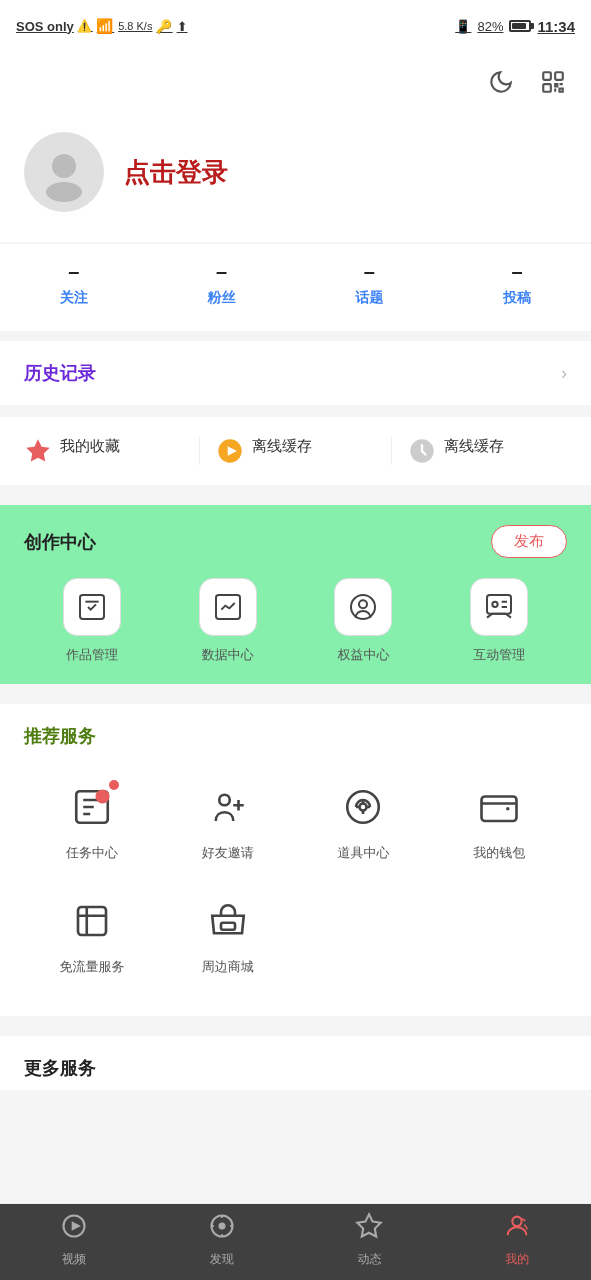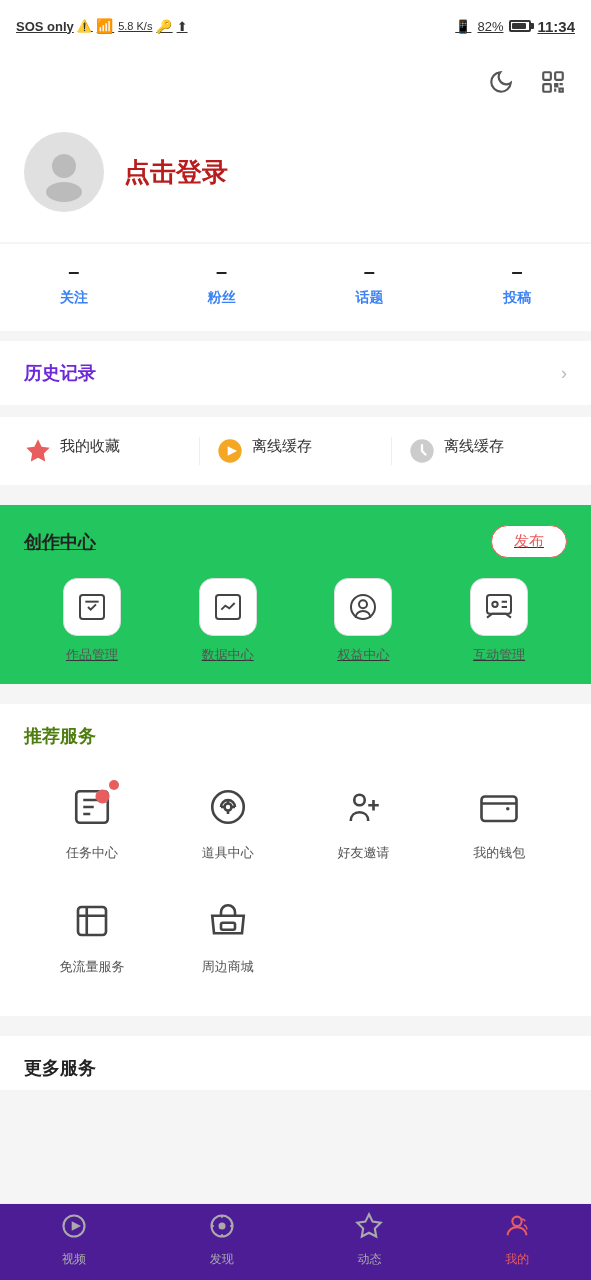--- a/index.html
+++ b/index.html
@@ -190,24 +190,23 @@
       justify-content: center;
     }
     .bookmark-label {
       font-size: 15px;
       color: #333;
       font-weight: 500;
     }
 
     
     .creation-section {
-      background: #22c55e;
+      background: #86efac;
       padding: 20px 24px;
       margin-top: 10px;
-      text-decoration: underline;
     }
     .creation-header {
       display: flex;
       justify-content: space-between;
       align-items: center;
       margin-bottom: 20px;
     }
     .creation-title {
       font-size: 18px;
       font-weight: 600;
@@ -314,21 +313,21 @@
       font-weight: 600;
       color: #222;
     }
 
     
     .bottom-nav {
       position: fixed;
       bottom: 0;
       left: 0;
       width: 591px;
-      background: #4c1d95;
+      background: #404040;
       border-top: 1px solid #eee;
       display: flex;
       justify-content: space-around;
       align-items: center;
       padding: 8px 0 12px;
       z-index: 100;
     }
     .nav-item {
       display: flex;
       flex-direction: column;
@@ -523,40 +522,40 @@
           </svg>
         </div>
         <span class="badge-dot"></span>
       </div>
       <span class="service-label">任务中心</span>
     </div>
     <div class="service-item">
       <div class="service-icon-wrap">
         <div class="service-icon">
           <svg width="42" height="42" viewBox="0 0 24 24" fill="none" stroke="#444" stroke-width="1.5">
+            <circle cx="10" cy="8" r="3"></circle>
+            <path d="M5 20c0-3 2-5 5-5s5 2 5 5"></path>
+            <path d="M18 8v6M15 11h6"></path>
+          </svg>
+        </div>
+      </div>
+      <span class="service-label">好友邀请</span>
+    </div>
+    <div class="service-item">
+      <div class="service-icon-wrap">
+        <div class="service-icon">
+          <svg width="42" height="42" viewBox="0 0 24 24" fill="none" stroke="#444" stroke-width="1.5">
             <circle cx="12" cy="12" r="9"></circle>
             <path d="M8 12c0-2.2 1.8-4 4-4s4 1.8 4 4"></path>
             <path d="M12 8v2M8 12h2M14 12h2M12 14v2"></path>
             <circle cx="12" cy="12" r="2" fill="none"></circle>
           </svg>
         </div>
       </div>
       <span class="service-label">道具中心</span>
-    </div>
-    <div class="service-item">
-      <div class="service-icon-wrap">
-        <div class="service-icon">
-          <svg width="42" height="42" viewBox="0 0 24 24" fill="none" stroke="#444" stroke-width="1.5">
-            <circle cx="10" cy="8" r="3"></circle>
-            <path d="M5 20c0-3 2-5 5-5s5 2 5 5"></path>
-            <path d="M18 8v6M15 11h6"></path>
-          </svg>
-        </div>
-      </div>
-      <span class="service-label">好友邀请</span>
     </div>
     <div class="service-item">
       <div class="service-icon-wrap">
         <div class="service-icon">
           <svg width="42" height="42" viewBox="0 0 24 24" fill="none" stroke="#444" stroke-width="1.5">
             <rect x="2" y="6" width="20" height="14" rx="2"></rect>
             <path d="M16 13a1 1 0 1 0 2 0 1 1 0 0 0-2 0z" fill="#444" stroke="none"></path>
             <path d="M2 10h20"></path>
           </svg>
         </div>

